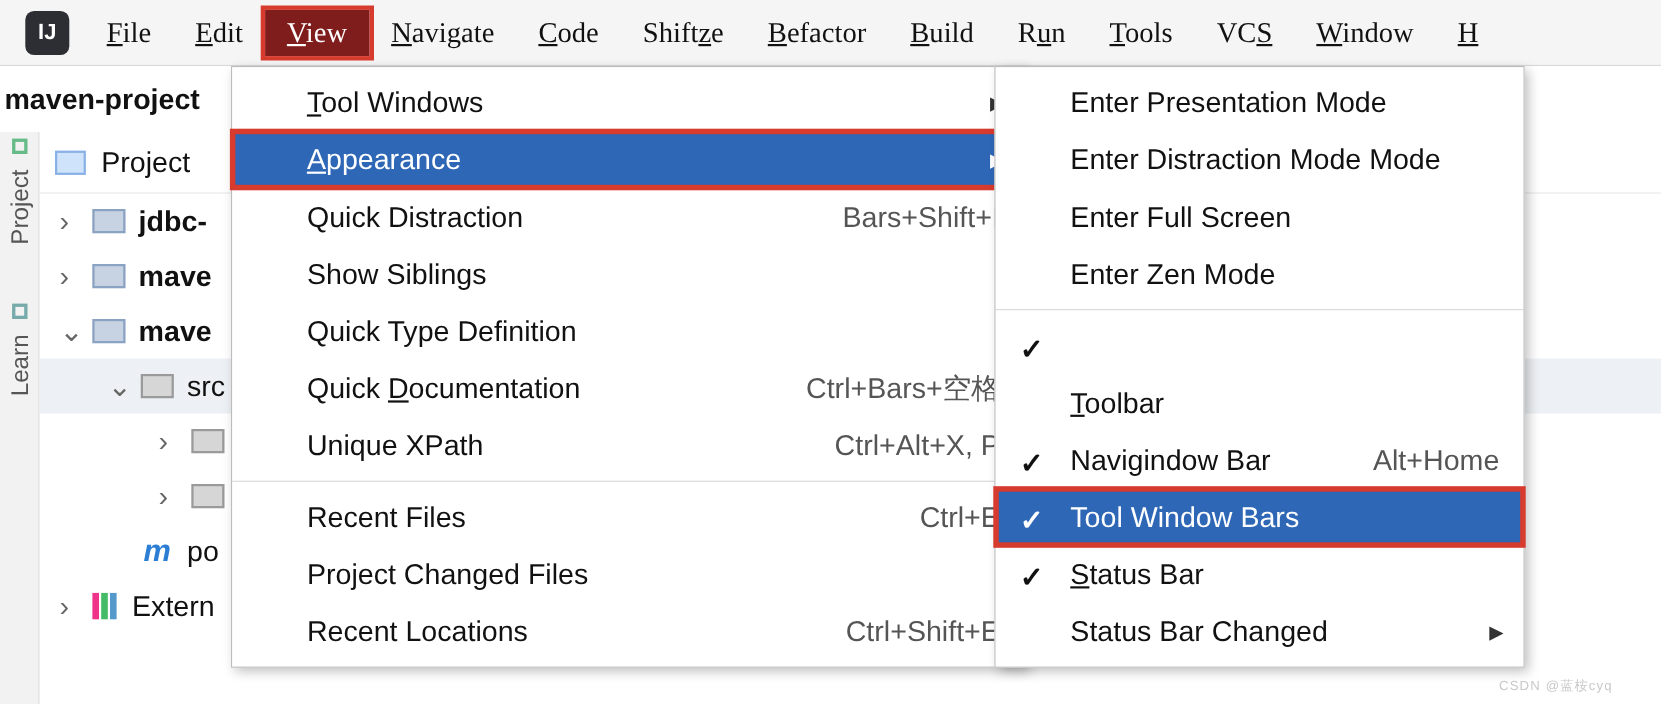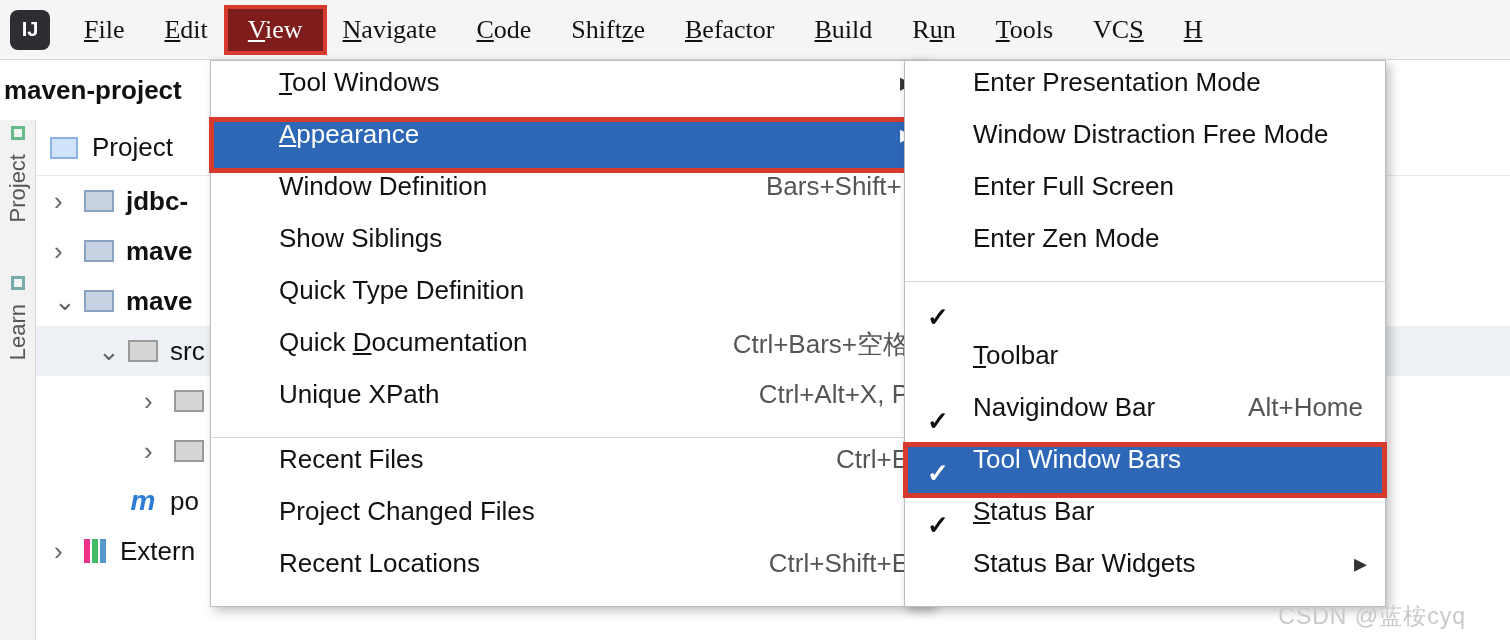--- a/index.html
+++ b/index.html
@@ -12,21 +12,21 @@
     background:#fff;
     overflow:hidden;
     position:relative;
   }
 
   
   .menubar {
     display:flex;
     align-items:center;
     height:60px;
-    padding-left:10px;
+    padding-left:23px;
     border-bottom:1px solid #d8d8d8;
     background:#f5f5f5;
   }
   .app-icon {
     width:40px; height:40px;
     border-radius:8px;
     background:#2d2d34;
     margin-right:14px;
     display:flex; align-items:center; justify-content:center;
     font-weight:bold; color:#fff;
@@ -95,21 +95,21 @@
     background:#fff;
     border:1px solid #bcbcbc;
     box-shadow: 4px 4px 10px rgba(0,0,0,.25);
     padding: 6px 0;
   }
   .popup-left { left:210px; width:722px; }
   .popup-right { left:904px; width:482px; top:60px; }
 
   .menu-row {
     height:52px;
-    display:flex; align-items:flex-start;
+    display:flex; align-items:center;
     padding: 0 22px 0 68px;
     position:relative;
     cursor:default;
   }
   .menu-row .shortcut { margin-left:auto; color:#555; }
   .menu-row .arrow { position:absolute; right:18px; color:#333; }
   .menu-row.highlight {
     background:#2d67b6;
     color:#fff;
     outline:5px solid #d63b2e;
@@ -119,40 +119,41 @@
   .menu-row.highlight .check { color:#fff; }
   .sep { height:1px; background:#d8d8d8; margin:6px 0; }
   .check {
     position:absolute; left:22px; top:14px;
     font-weight:800;
   }
   .menu-row .u { text-decoration: underline; }
 
   .watermark {
     position:absolute; right:44px; bottom:8px;
-    font-size:23px; color:#c9c9c9;
+    font-size:12px; color:#c9c9c9;
     letter-spacing:1px;
   }
 </style>
 </head>
 <body>
 
 <div class="menubar">
   <div class="app-icon">IJ</div>
   <div class="menu-item"><span class="u">F</span><span>ile</span></div>
   <div class="menu-item"><span class="u">E</span><span>dit</span></div>
   <div class="menu-item active"><span class="u">V</span><span>iew</span></div>
   <div class="menu-item"><span class="u">N</span><span>avigate</span></div>
   <div class="menu-item"><span class="u">C</span><span>ode</span></div>
   <div class="menu-item"><span>Shift</span><span class="u">z</span><span>e</span></div>
   <div class="menu-item"><span class="u">B</span><span>efactor</span></div>
   <div class="menu-item"><span class="u">B</span><span>uild</span></div>
   <div class="menu-item"><span>R</span><span class="u">u</span><span>n</span></div>
   <div class="menu-item"><span class="u">T</span><span>ools</span></div>
   <div class="menu-item"><span>VC</span><span class="u">S</span></div>
+  <div class="menu-item"><span class="u">W</span><span>indow</span></div>
   <div class="menu-item"><span class="u">H</span></div>
 </div>
 
 <div class="subrow">
   <span>maven-project</span>
 </div>
 
 <div class="tool-stripe">
   <div class="ts-panel"></div>
   <span class="ts-label">Project</span>
@@ -213,21 +214,21 @@
 <div class="popup popup-left">
   <div class="menu-row">
       <span><span class="u">T</span><span>ool Windows</span></span>
       <span class="arrow">▸</span>
     </div>
   <div class="menu-row highlight">
       <span><span class="u">A</span><span>ppearance</span></span>
       <span class="arrow">▸</span>
     </div>
   <div class="menu-row">
-      <span>Window Definition</span>
+      <span>Quick Distraction</span>
       <span class="shortcut">Bars+Shift+I</span>
     </div>
   <div class="menu-row">
       <span>Show Siblings</span>
     </div>
   <div class="menu-row">
       <span>Quick Type Definition</span>
     </div>
   <div class="menu-row">
       <span><span>Quick </span><span class="u">D</span><span>ocumentation</span></span>
@@ -249,21 +250,21 @@
       <span>Recent Locations</span>
       <span class="shortcut">Ctrl+Shift+E</span>
     </div>
 </div>
 
 <div class="popup popup-right">
   <div class="menu-row">
       <span>Enter Presentation Mode</span>
     </div>
   <div class="menu-row">
-      <span>Window Distraction Free Mode</span>
+      <span>Enter Distraction Mode Mode</span>
     </div>
   <div class="menu-row">
       <span>Enter Full Screen</span>
     </div>
   <div class="menu-row">
       <span>Enter Zen Mode</span>
     </div>
   <div class="sep"></div>
   <div class="menu-row">
       <span class="check">✓</span>
@@ -278,18 +279,18 @@
     </div>
   <div class="menu-row highlight">
       <span class="check">✓</span>
       <span>Tool Window Bars</span>
     </div>
   <div class="menu-row">
       <span class="check">✓</span>
       <span><span class="u">S</span><span>tatus Bar</span></span>
     </div>
   <div class="menu-row">
-      <span>Status Bar Widgets</span>
+      <span>Status Bar Changed</span>
       <span class="arrow">▸</span>
     </div>
 </div>
 
 <div class="watermark">CSDN @蓝桉cyq</div>
 
 </body></html>

